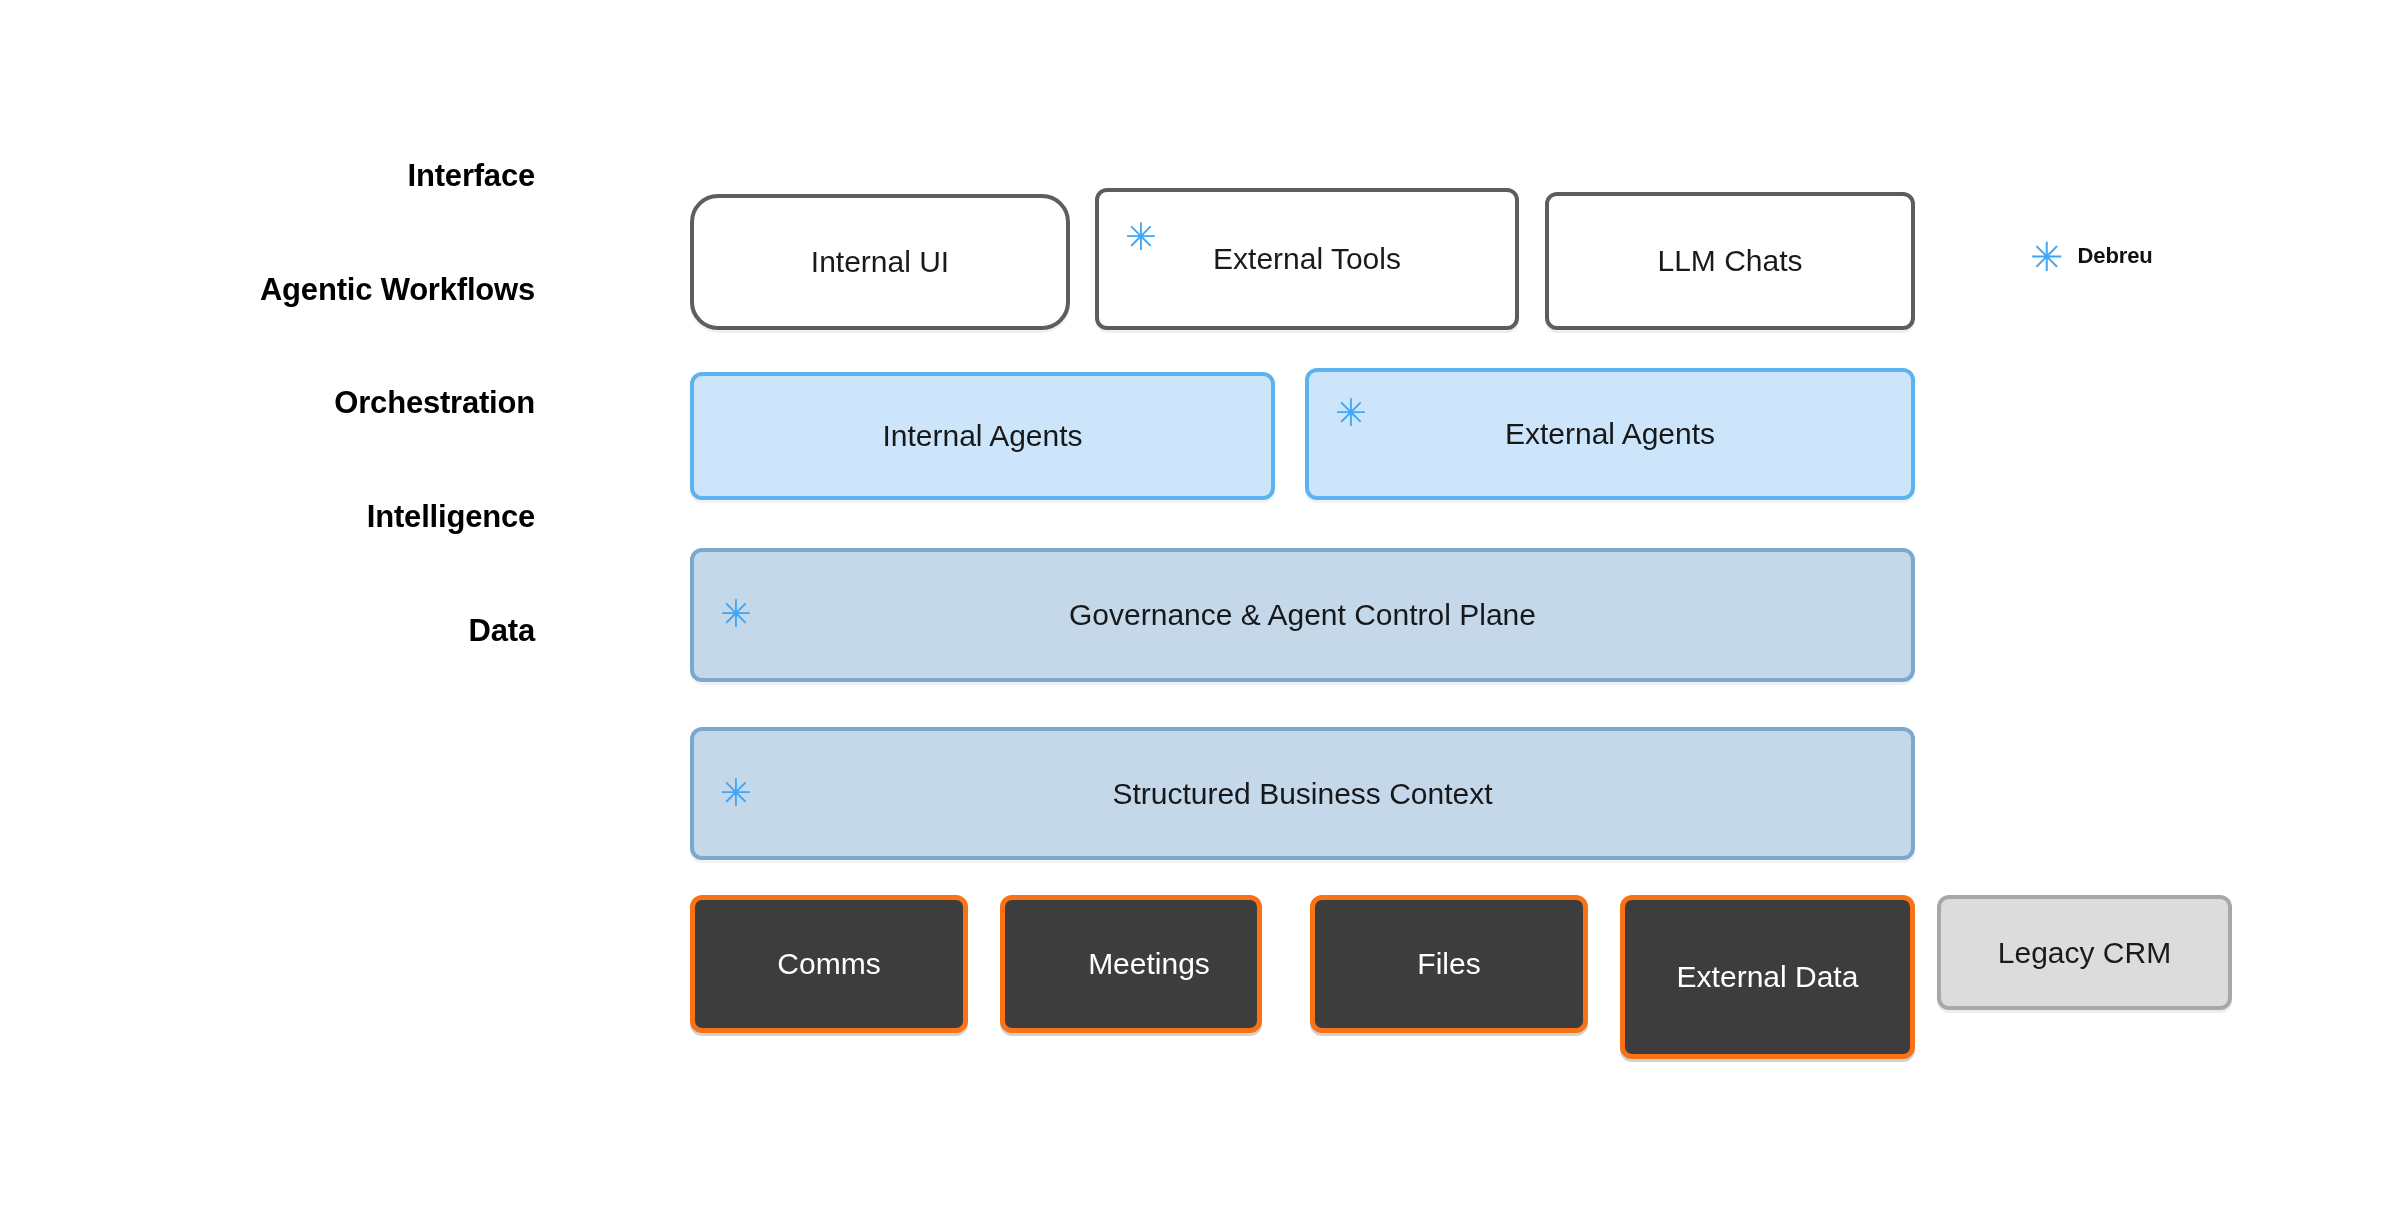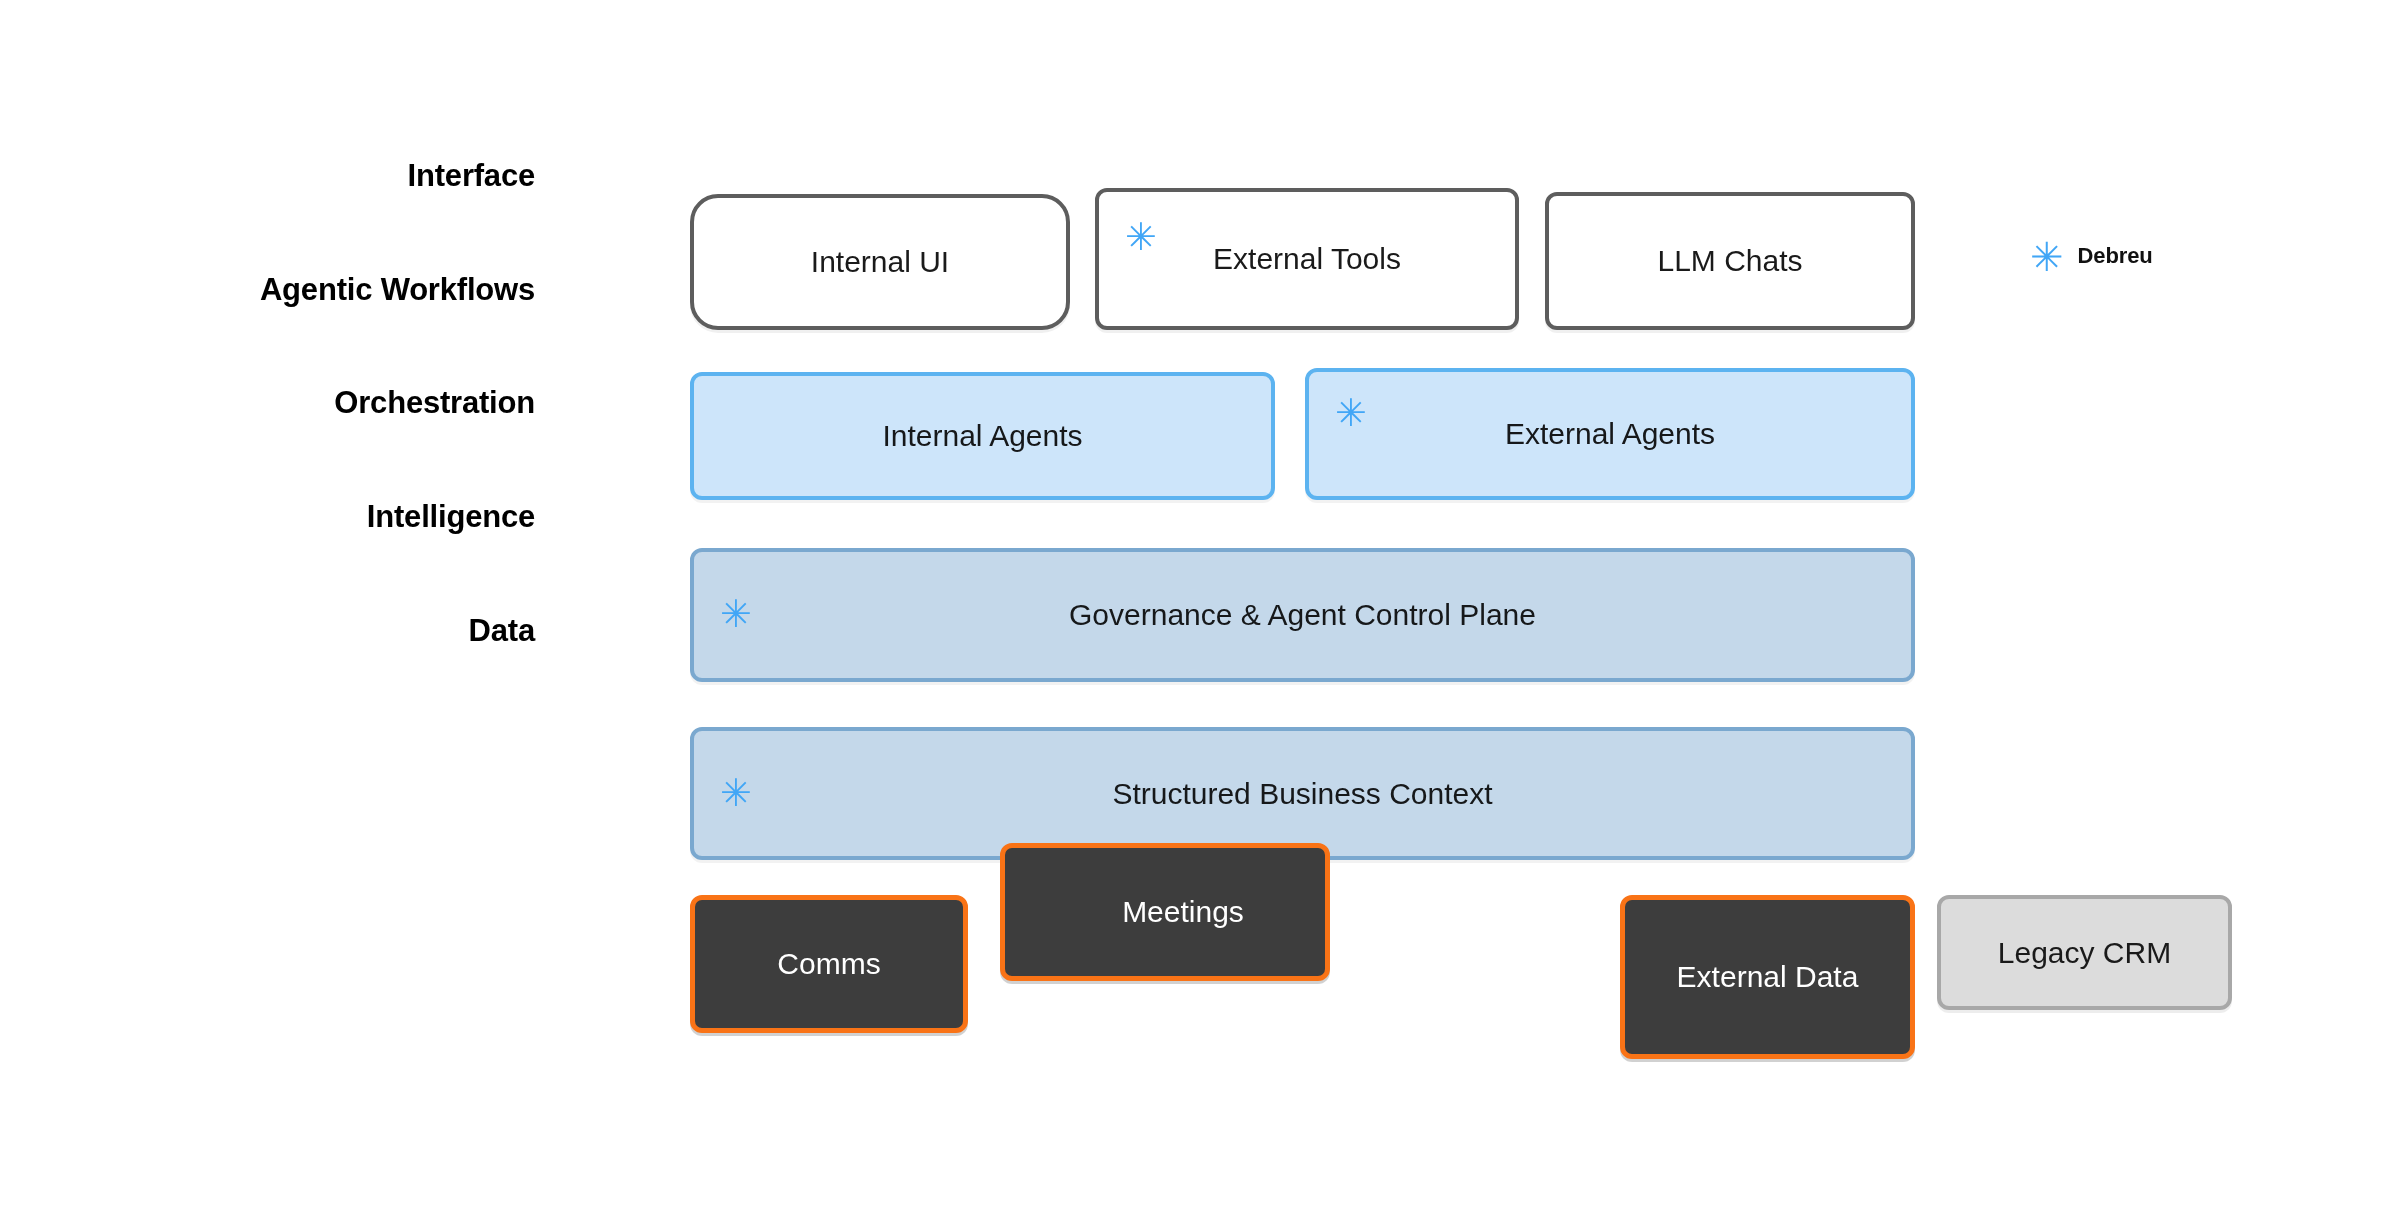--- a/index.html
+++ b/index.html
@@ -171,24 +171,27 @@
     <span class="asterisk">✳</span>
     <span class="node-label">Structured Business Context</span>
   </div>
 
   <div class="row-label" style="top:615px;">Data</div>
 
   <div class="node dark" style="left:690px; top:895px; width:278px; height:138px;">
     <span class="node-label">Comms</span>
   </div>
 
-  <div class="node dark" style="left:1000px; top:843px; width:330px; height:138px;padding-left:36px;">
+  <div class="node dark" style="left:1000px; top:895px; width:262px; height:138px;padding-left:36px;">
     <span class="node-label">Meetings</span>
   </div>
 
+  <div class="node dark" style="left:1310px; top:895px; width:278px; height:138px;">
+    <span class="node-label">Files</span>
+  </div>
 
   <div class="node dark" style="left:1620px; top:895px; width:295px; height:164px;">
     <span class="node-label">External Data</span>
   </div>
 
   <div class="node muted" style="left:1937px; top:895px; width:295px; height:115px;">
     <span class="node-label">Legacy CRM</span>
   </div>
 
 </div>

